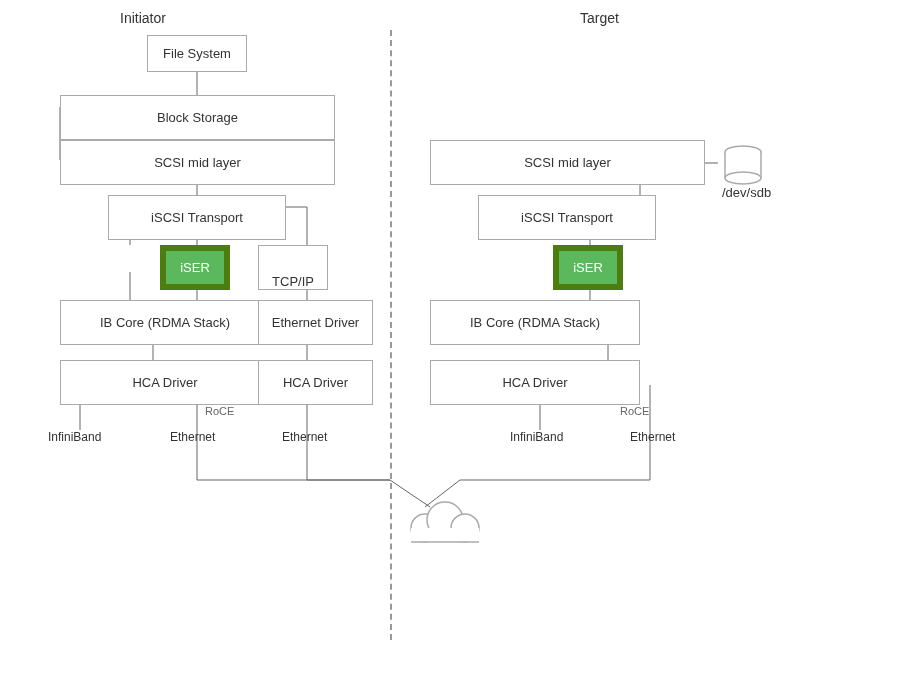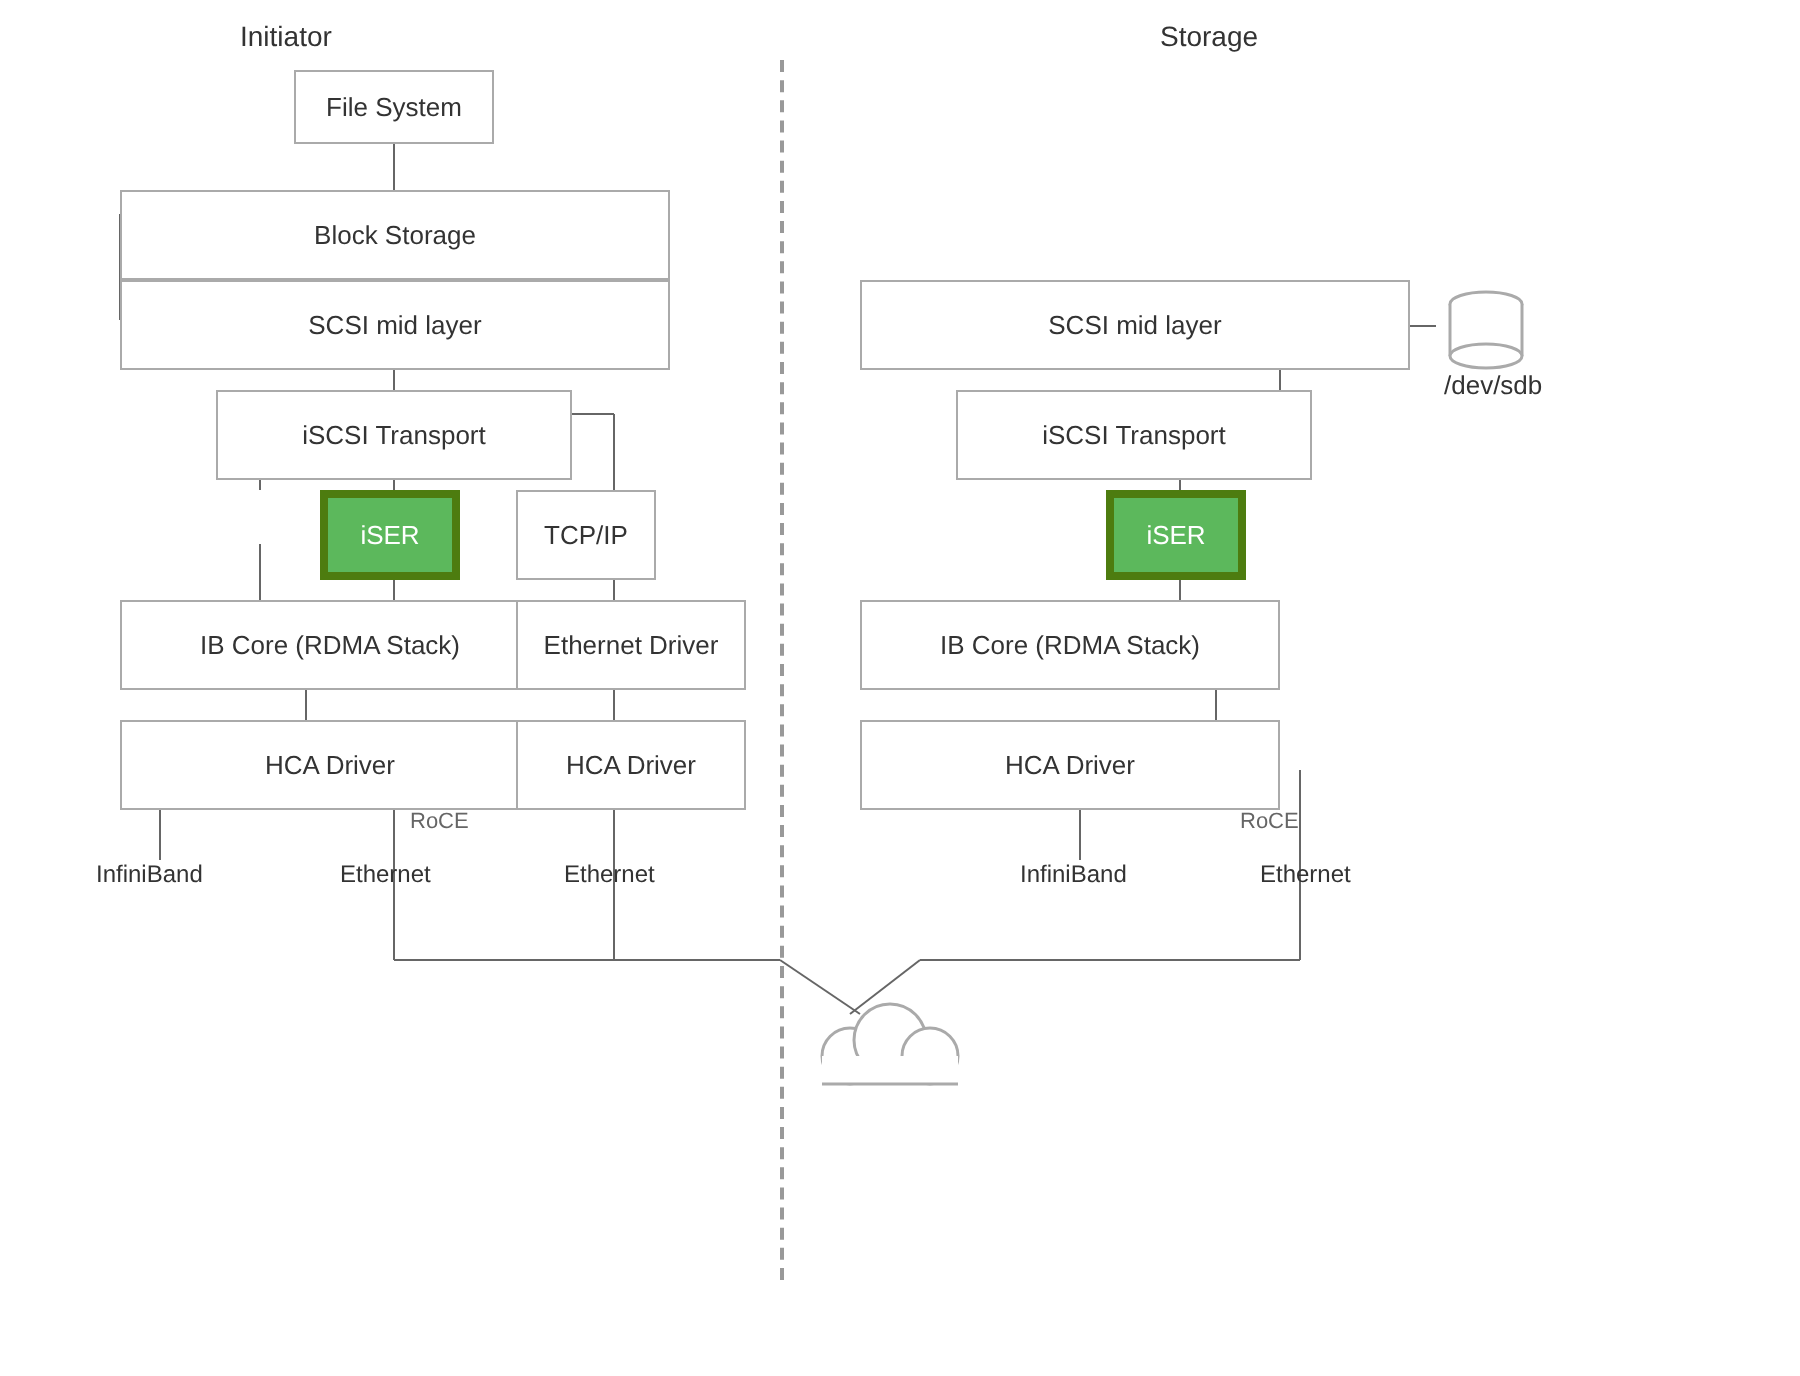--- a/index.html
+++ b/index.html
@@ -27,21 +27,21 @@
       display: flex;
       align-items: center;
       justify-content: center;
       text-align: center;
       font-size: 13px;
     }
 
     .box-green {
       background: #5cb85c;
       color: #fff;
-      border: 4px solid #4d7c0f;
+      border: 6px solid #4d7c0f;
     }
 
     .section-label {
       position: absolute;
       font-size: 14px;
       font-weight: normal;
       color: #333;
     }
 
     
@@ -59,21 +59,21 @@
       height: 688px;
       pointer-events: none;
     }
   </style>
 </head>
 <body>
 
 <div class="diagram">
 
   <div class="section-label" style="left:120px; top:10px;">Initiator</div>
-  <div class="section-label" style="left:580px; top:10px;">Storage</div>
+  <div class="section-label" style="left:580px; top:10px;">Target</div>
 
   <div class="divider" style="left:390px; top:30px; height:610px;"></div>
 
   <svg class="lines">
 
     <line x1="197" y1="72" x2="197" y2="95" stroke="#666" stroke-width="1"></line>
 
     <line x1="197" y1="120" x2="197" y2="140" stroke="#666" stroke-width="1"></line>
 
     <line x1="60" y1="107" x2="197" y2="107" stroke="#666" stroke-width="1"></line>
@@ -144,21 +144,21 @@
 
   <div class="box" style="left:108px; top:195px; width:178px; height:45px;">
     <span>iSCSI Transport</span>
   </div>
 
 
   <div class="box box-green" style="left:160px; top:245px; width:70px; height:45px;">
     <span>iSER</span>
   </div>
 
-  <div class="box" style="left:258px; top:245px; width:70px; height:45px;">
+  <div class="box" style="left:258px; top:245px; width:70px; height:45px;align-items:flex-end;">
     <span>TCP/IP</span>
   </div>
 
   <div class="box" style="left:60px; top:300px; width:210px; height:45px;">
     <span>IB Core (RDMA Stack)</span>
   </div>
 
   <div class="box" style="left:258px; top:300px; width:115px; height:45px;">
     <span>Ethernet Driver</span>
   </div>

